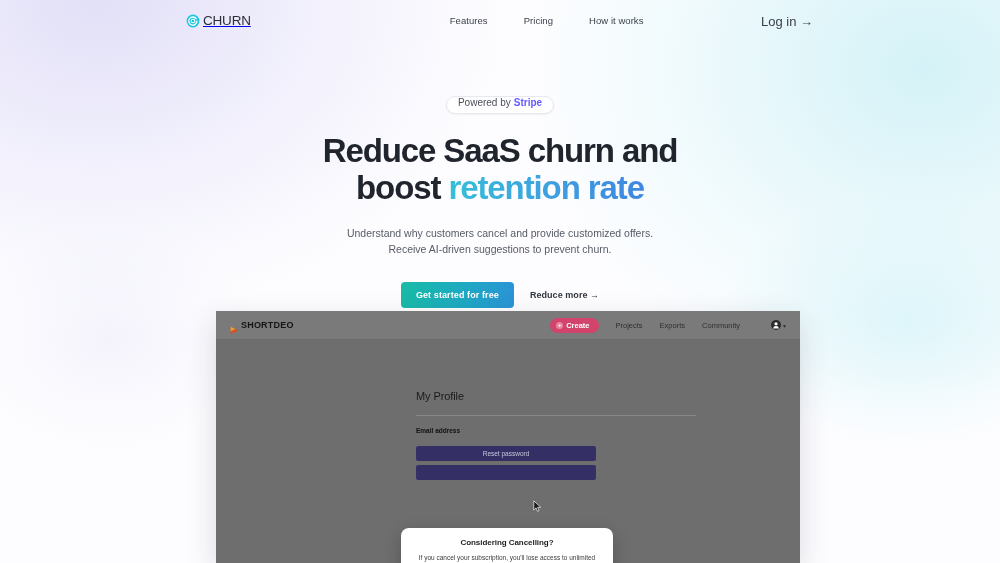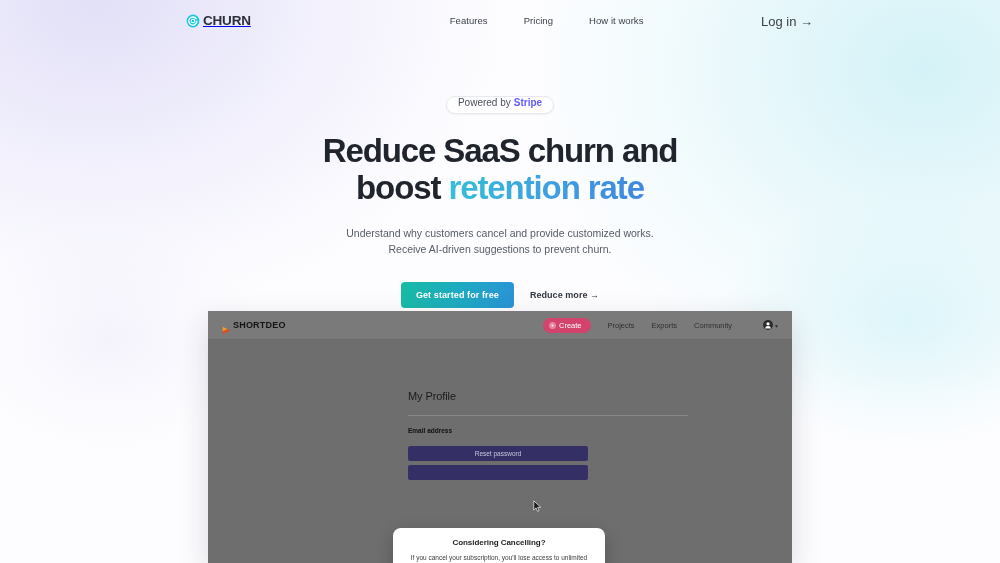--- a/index.html
+++ b/index.html
@@ -37,21 +37,21 @@
   .page { position:relative; z-index:2; width:1000px; height:563px; }
 
   
   .site-header {
     height:41px; display:flex; align-items:center;
     padding:0 22px 0 186px;
   }
   .brand { display:flex; align-items:center; gap:3px; }
   .brand-mark { width:14px; height:14px; display:block; }
   .brand-name {
-    font-size:13.5px; font-weight:bold; letter-spacing:-0.2px;
+    font-size:13.5px; font-weight:normal; letter-spacing:-0.2px;
     color:#2b2f38;
   }
   .main-nav { display:flex; gap:36px; margin-left:199px; }
   .nav-link {
     font-size:9.5px; color:#3a3f4a; text-decoration:none; letter-spacing:0.05px;
   }
   .login-wrap { margin-left:auto; padding-right:165px; }
   .login-link { font-size:13px; color:#3a3f4a; text-decoration:none; }
 
   
@@ -87,40 +87,40 @@
     padding:8px 15px; border-radius:4px;
     font-family:"Liberation Sans", sans-serif;
   }
   .btn-link {
     font-size:9px; color:#33383f; text-decoration:none; font-weight:bold;
     letter-spacing:0.05px;
   }
 
   
   .mockup {
-    position:absolute; left:208px; top:311px;
+    position:absolute; left:216px; top:311px;
     width:584px; height:252px;
     background:#6e6e6e; overflow:hidden;
     box-shadow:0 10px 28px rgba(40,40,70,0.16);
   }
   .mockup-topbar {
     height:29px; background:#7a7a7a;
     display:flex; align-items:center; padding:0 14px;
     border-bottom:1px solid #6a6a6a;
   }
   .mk-brand { display:flex; align-items:center; gap:2px; }
   .mk-play { width:9px; height:9px; display:block; }
   .mk-brandname {
     font-size:9px; font-weight:bold; color:#151515; letter-spacing:0.2px;
   }
   .mk-nav { display:flex; align-items:center; gap:17px; margin-left:auto; }
   .mk-create {
     display:inline-flex; align-items:center; gap:3px;
     background:#d2446b; color:#ffffff; border-radius:10px;
-    padding:3px 9px 3px 6px; font-size:7.5px; font-weight:normal;
+    padding:3px 9px 3px 6px; font-size:7.5px; font-weight:bold;
   }
   .mk-create .plus {
     width:7px; height:7px; border-radius:50%;
     background:#e8859f; display:inline-flex;
     align-items:center; justify-content:center;
     font-size:6px; line-height:1; color:#ffffff;
   }
   .mk-navlink { font-size:7.5px; color:#2f2f2f; text-decoration:none; }
   .mk-avatar { display:flex; align-items:center; gap:2px; margin-left:14px; }
   .mk-avatar svg { display:block; }
@@ -220,21 +220,21 @@
       <span>Powered by</span>
       <span class="stripe-word">Stripe</span>
     </div>
 
     <h1 class="hero-title">
       <span>Reduce SaaS churn and</span><br>
       <span>boost </span><span class="grad">retention rate</span>
     </h1>
 
     <p class="hero-sub">
-      <span>Understand why customers cancel and provide customized works.</span><br>
+      <span>Understand why customers cancel and provide customized offers.</span><br>
       <span>Receive AI-driven suggestions to prevent churn.</span>
     </p>
 
     <div class="hero-cta">
       <button class="btn-primary">Get started for free</button>
       <a class="btn-link" href="#">Reduce more →</a>
     </div>
   </section>
 
   <div class="mockup">

